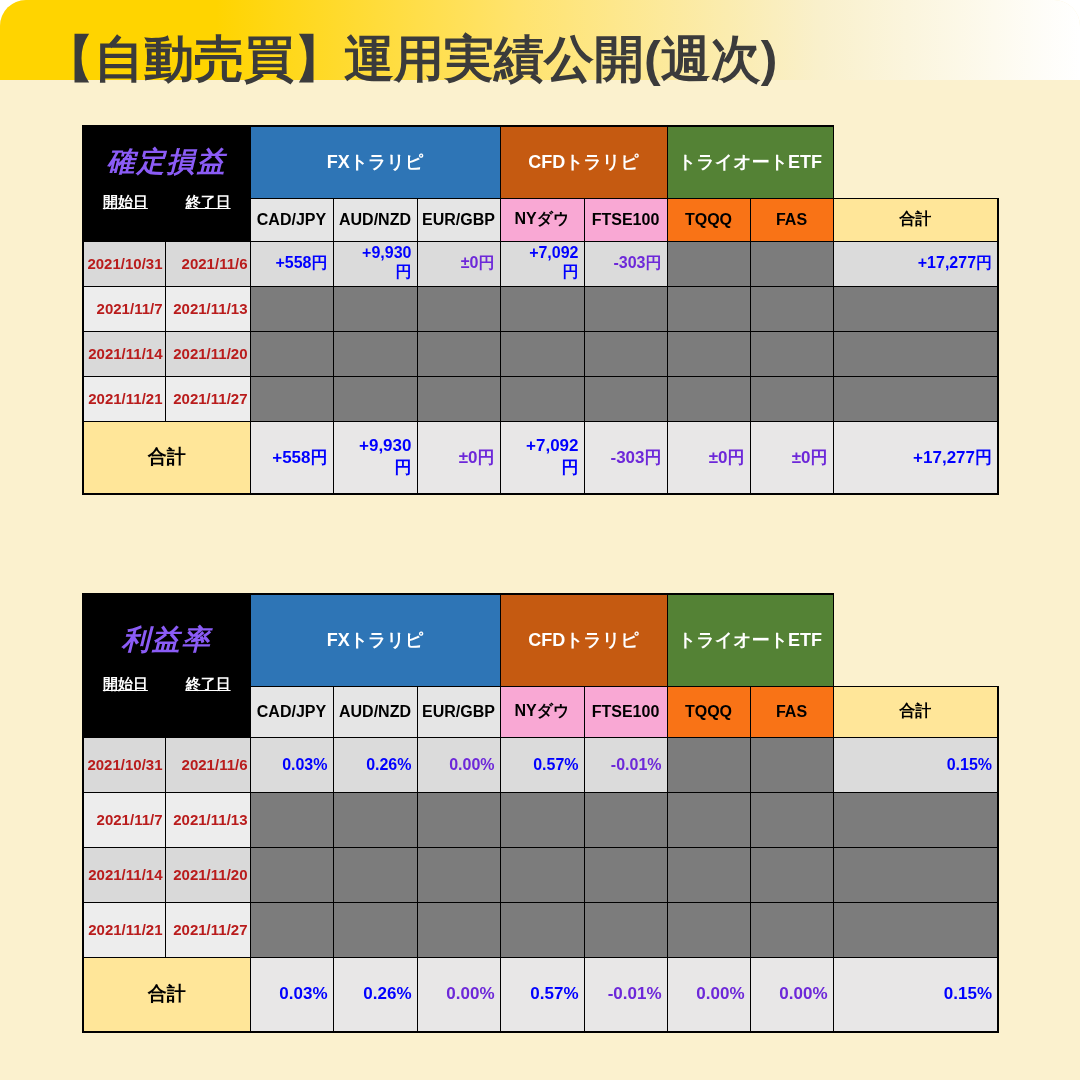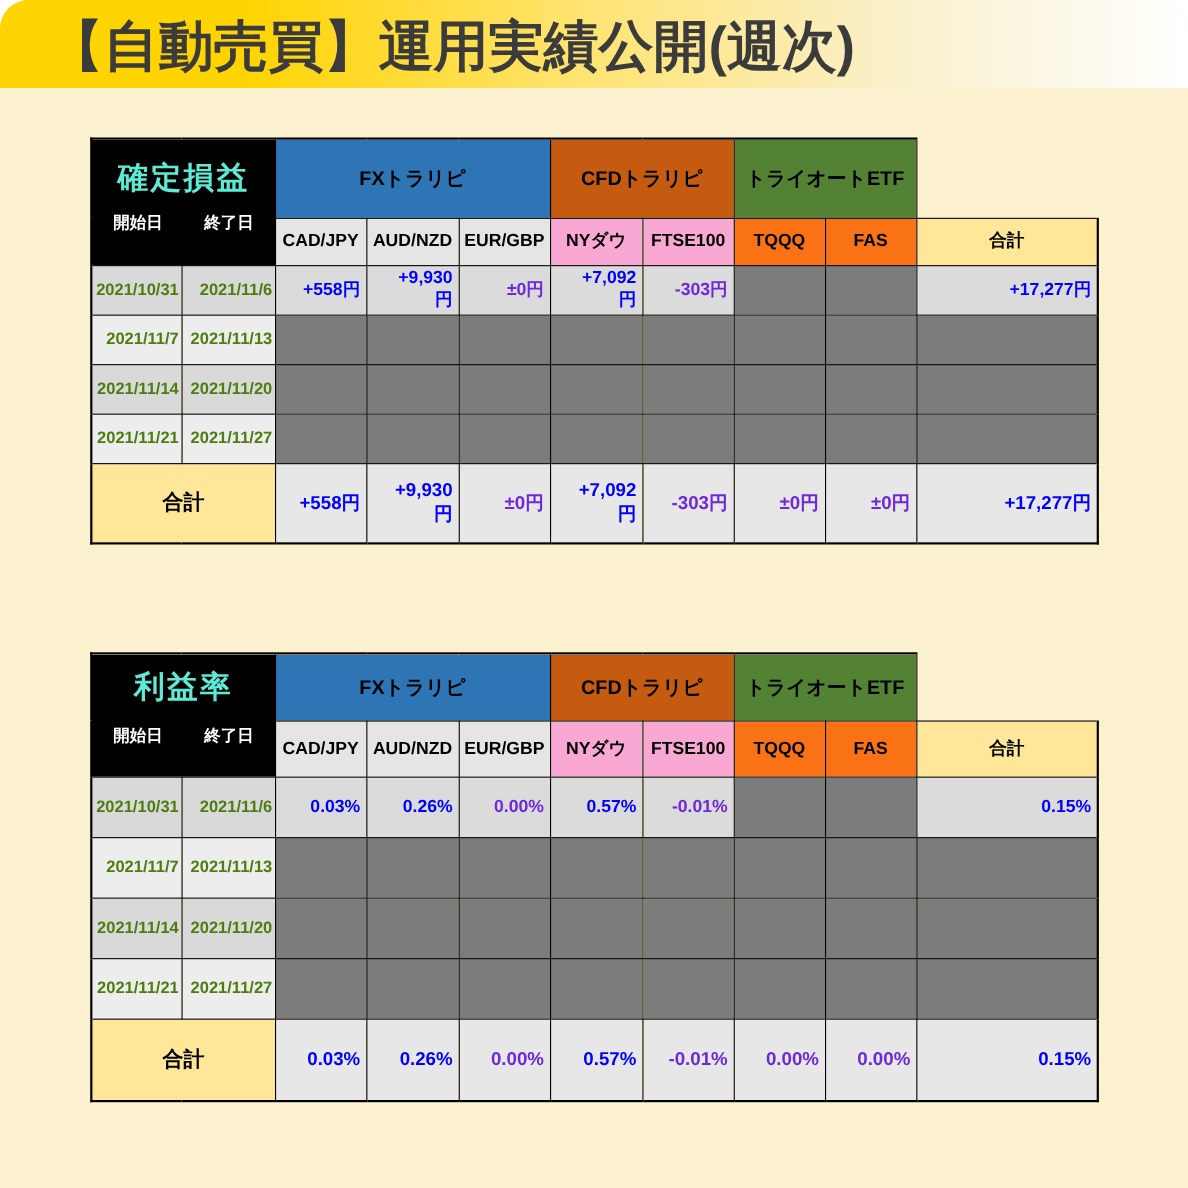--- a/index.html
+++ b/index.html
@@ -6,53 +6,53 @@
   .page{
     position:relative;width:1080px;height:1080px;overflow:hidden;
     background:#FBF1CE;border-radius:26px 26px 0 0;
     font-family:"Liberation Sans","DejaVu Sans",sans-serif;
   }
   .title-band{
     position:absolute;top:0;left:0;width:1080px;height:80px;
     background:linear-gradient(90deg,#FFD400 0%,#FFD400 20%,#FFE36E 48%,#F9F0CC 76%,#FFFFFF 100%);
   }
   .title-text{
-    position:absolute;top:0;left:44px;height:80px;line-height:84px;
+    position:absolute;top:17px;left:44px;height:80px;line-height:84px;
     font-size:50px;font-weight:900;color:#3B3B3B;white-space:nowrap;letter-spacing:0;
   }
   table{border-collapse:collapse;table-layout:fixed;position:absolute;left:82px;width:915px;background:transparent;}
   .t1{top:125px;}
   .t2{top:593px;}
   td{border:1px solid #000;padding:0;overflow:hidden;vertical-align:middle;}
   
   .e-t{border-top:2px solid #000}.e-b{border-bottom:2px solid #000}
   .e-l{border-left:2px solid #000}.e-r{border-right:2px solid #000}
   
   .t1 tr.group{height:72px}.t1 tr.sub{height:43px}.t1 tr.data{height:45px}.t1 tr.sumrow{height:73px}
-  .t2 tr.group{height:61px}.t2 tr.sub{height:51px}.t2 tr.data{height:55px}.t2 tr.sumrow{height:75px}
+  .t2 tr.group{height:92px}.t2 tr.sub{height:51px}.t2 tr.data{height:55px}.t2 tr.sumrow{height:75px}
   
   .corner{background:#000000;}
   .corner-box{display:flex;flex-direction:column;width:100%;height:100%;}
-  .corner-caption{flex:1;display:flex;align-items:center;justify-content:center;color:#5eead4;font-size:28px;font-weight:700;letter-spacing:2px;}
+  .corner-caption{flex:1;display:flex;align-items:center;justify-content:center;color:#8b5cf6;font-size:28px;font-weight:700;letter-spacing:2px;font-style:italic;}
   .corner-labels{display:flex;align-items:center;}
   .t1 .corner-labels{height:43px}
   .t2 .corner-labels{height:51px}
-  .corner-labels span{flex:1;text-align:center;color:#fff;font-weight:700;font-size:15px;}
-  .ghead{color:#000000;font-weight:700;font-size:18px;text-align:center;margin-top:24px;}
+  .corner-labels span{flex:1;text-align:center;color:#fff;font-weight:700;font-size:15px;text-decoration:underline;}
+  .ghead{color:#ffffff;font-weight:700;font-size:18px;text-align:center;margin-top:24px;}
   .g-fx{background:#2E75B6}
   .g-cfd{background:#C55A11}
   .g-etf{background:#548235}
   .g-none{border:0;background:transparent}
   tr.sub td{text-align:center;font-weight:700;font-size:16px;color:#000;}
   .h-blue{background:#e5e5e5}
   .h-orange{background:#f9a8d4}
   .h-green{background:#f97316}
   .h-gold{background:#FFE699;font-size:17px;}
   
-  .date{background:#D9D9D9;text-align:right;font-weight:700;font-size:15px;color:#4d7c0f;padding-right:2px;}
+  .date{background:#D9D9D9;text-align:right;font-weight:700;font-size:15px;color:#b91c1c;padding-right:2px;}
   tr.alt .date{background:#EDEDED;margin-top:48px;}
   .val{background:#DBDBDB;text-align:right;font-weight:700;font-size:16px;color:#6d28d9;padding-right:5px;}
   .empty{background:#7C7C7C;}
   .pos{color:#0000FF;padding-left:16px;}
   tr.sumrow .val{background:#E8E7E7;font-size:17px;}
   .sum-label{background:#FFE699;text-align:center;font-weight:700;font-size:19px;color:#000;}
 </style>
 </head>
 <body>
 

